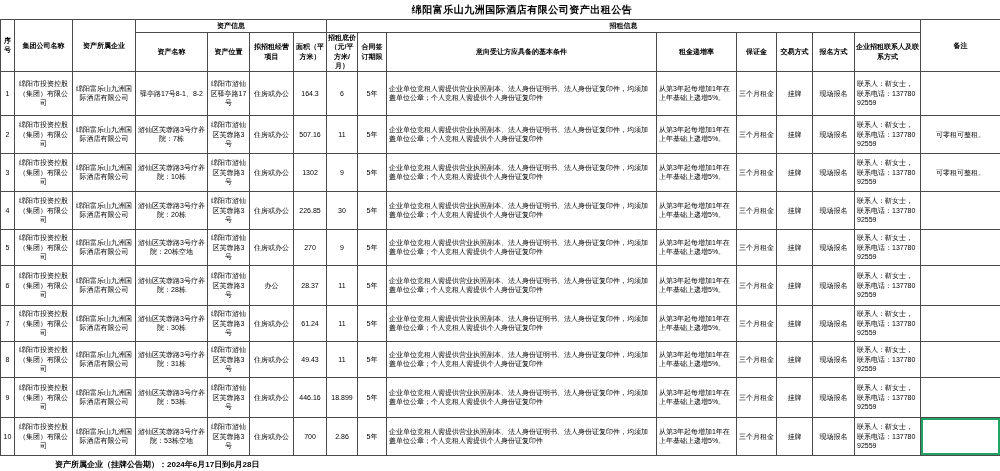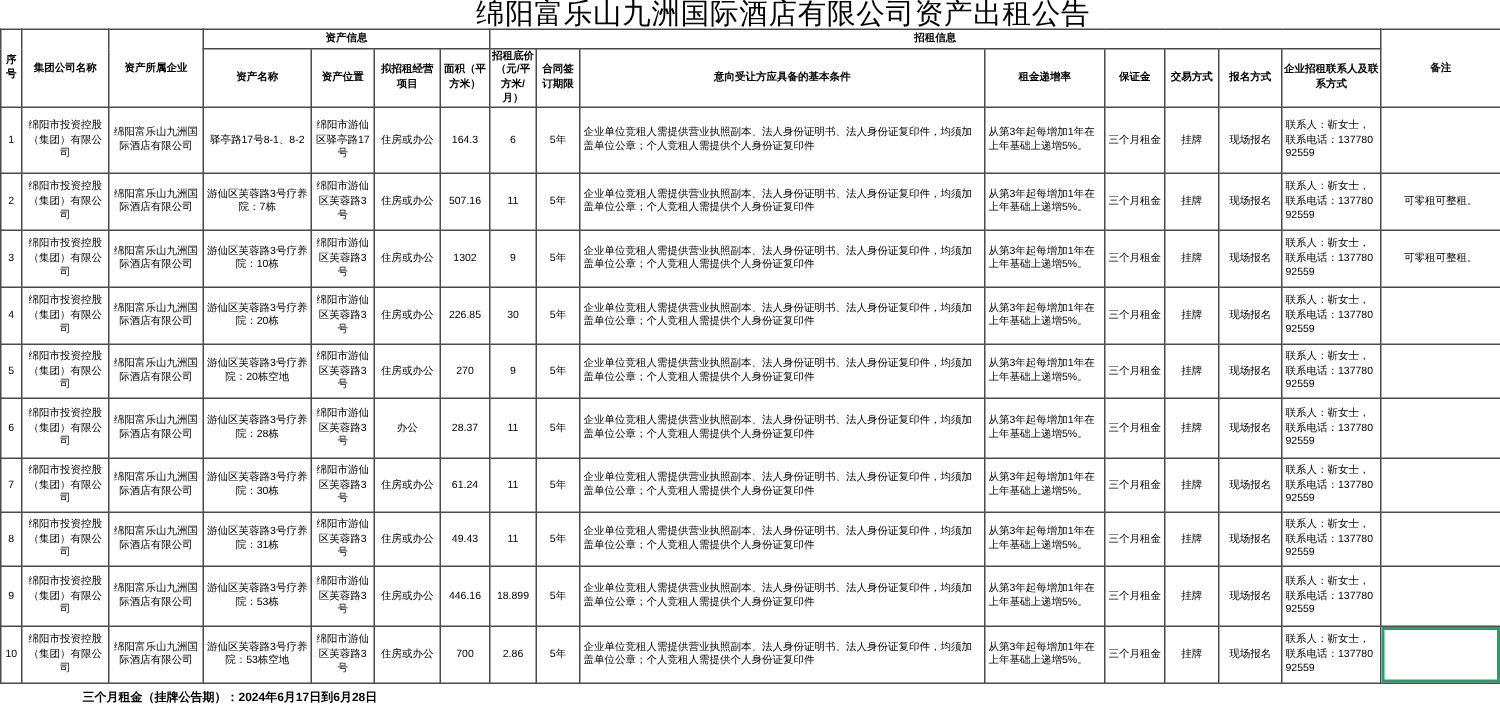--- a/index.html
+++ b/index.html
@@ -5,21 +5,21 @@
   * { box-sizing: border-box; }
   html,body { margin:0; padding:0; }
   body {
     width:1000px; height:471px;
     background:#ffffff; color:#000000;
     font-family:"Liberation Sans","DejaVu Sans",sans-serif;
     overflow:hidden;
   }
   .title {
     height:19px; line-height:19px;
-    text-align:center; font-size:19px; font-weight:normal;
+    text-align:center; font-size:10px; font-weight:bold;
     letter-spacing:0.5px;
     margin-left:44px;
   }
   table.sheet {
     border-collapse:collapse; table-layout:fixed;
     width:999px; margin:0 auto 0 0;
   }
   th, td {
     border:1px solid #4a4a4a;
     font-size:7px; line-height:1.35;
@@ -264,13 +264,13 @@
         <td class="col-rent-increase">从第3年起每增加1年在上年基础上递增5%。</td>
         <td class="col-deposit">三个月租金</td>
         <td class="col-trade-method">挂牌</td>
         <td class="col-signup-method">现场报名</td>
         <td class="col-contact">联系人：靳女士，联系电话：13778092559</td>
         <td class="col-remark active-cell" style="box-shadow: rgb(33, 163, 102) 0px 0px 0px 2px inset;"></td>
       </tr>
     </tbody>
 </table>
 
-<div class="footer">三个月租金（挂牌公告期）：2024年6月17日到6月28日</div>
+<div class="footer">资产所属企业（挂牌公告期）：2024年6月17日到6月28日</div>
 
 </body></html>

